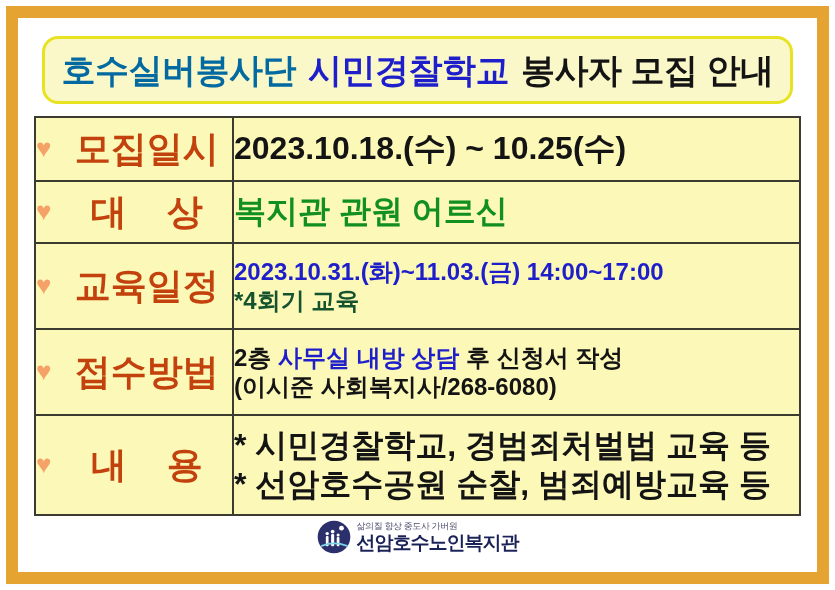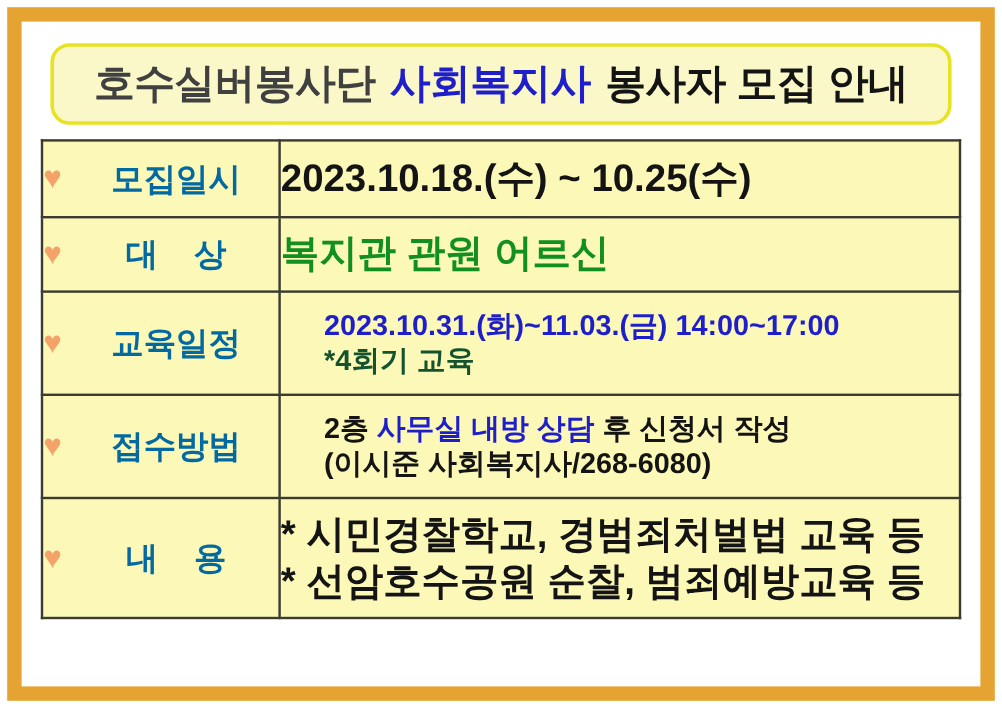--- a/index.html
+++ b/index.html
@@ -54,21 +54,21 @@
     align-items: center;
     justify-content: center;
     white-space: nowrap;
     letter-spacing: -0.5px;
   }
   .t-seg {
     font-size: 34px;
     font-weight: bold;
     line-height: 1;
   }
-  .t-green { color: #404040; }
+  .t-green { color: #0369a1; }
   .t-blue  { color: #1E1ECB; }
   .t-black { color: #141414; }
   .t-gap { display: inline-block; width: 12px; }
 
   
   #info-table {
     margin-top: 12px;
     border-collapse: collapse;
     width: 100%;
     table-layout: fixed;
@@ -91,38 +91,38 @@
   }
   .heart {
     flex: 0 0 auto;
     color: #F5A268;
     font-size: 26px;
     line-height: 1;
     transform: translateY(-1px);
   }
   .label-text {
     flex: 1 1 auto;
-    font-size: 27px;
-    font-weight: bold;
-    color: #0369a1;
+    font-size: 36px;
+    font-weight: bold;
+    color: #c2410c;
     letter-spacing: 0px;
     white-space: pre;
     text-align: center;
   }
   td.value-cell {
     padding: 5px 6px 5px 14px;
   }
   .v-line {
     font-size: 32px;
     font-weight: bold;
     line-height: 1.22;
     white-space: nowrap;
     color: #141414;
   }
-  .v-line.small { font-size: 24px; margin-left: 36px; }
+  .v-line.small { font-size: 24px; }
   .v-black  { color: #141414; }
   .v-green  { color: #12901F; text-align: right; }
   .v-blue   { color: #1E1ECB; }
   .v-orange { color: #14532d; }
 
   .row-h1 { height: 64px; }
   .row-h2 { height: 62px; }
   .row-h3 { height: 86px; }
   .row-h4 { height: 86px; }
   .row-h5 { height: 100px; }
@@ -170,21 +170,21 @@
 </head>
 <body>
 
 <div id="poster">
   <div id="frame">
     <div id="inner">
 
       <div id="title-box">
         <span class="t-seg t-green">호수실버봉사단</span>
         <span class="t-gap"></span>
-        <span class="t-seg t-blue">사회복지사</span>
+        <span class="t-seg t-blue">시민경찰학교</span>
         <span class="t-gap"></span>
         <span class="t-seg t-black">봉사자 모집 안내</span>
       </div>
 
       <table id="info-table">
         <tbody>
           <tr class="row-h1">
             <td class="label-cell">
               <div class="label-inner">
                 <span class="heart">♥</span>
@@ -258,16 +258,37 @@
                 <span class="v-black">*  시민경찰학교, 경범죄처벌법 교육 등</span>
               </div>
               <div class="v-line">
                 <span class="v-black">*  선암호수공원 순찰, 범죄예방교육 등</span>
               </div>
             </td>
           </tr>
         </tbody>
       </table>
 
+      <div id="footer">
+        <div id="logo">
+          <svg id="logo-mark" viewBox="0 0 100 100">
+            <circle cx="50" cy="50" r="48" fill="#2B2F6B"></circle>
+            <circle cx="72" cy="24" r="7" fill="#FFFFFF"></circle>
+            <g fill="#FFFFFF">
+              <circle cx="30" cy="40" r="5"></circle>
+              <rect x="26" y="47" width="8" height="30" rx="3"></rect>
+              <circle cx="46" cy="34" r="5.5"></circle>
+              <rect x="41.5" y="41" width="9" height="36" rx="3"></rect>
+              <circle cx="62" cy="44" r="4.5"></circle>
+              <rect x="58" y="50" width="8" height="27" rx="3"></rect>
+            </g>
+            <path d="M14 76 Q50 62 88 76" stroke="#7FD4E8" stroke-width="5" fill="none" stroke-linecap="round"></path>
+          </svg>
+          <div id="logo-text">
+            <div id="logo-tagline">삶의질 향상 중도사 가버원</div>
+            <div id="logo-name">선암호수노인복지관</div>
+          </div>
+        </div>
+      </div>
 
     </div>
   </div>
 </div>
 
 </body></html>

